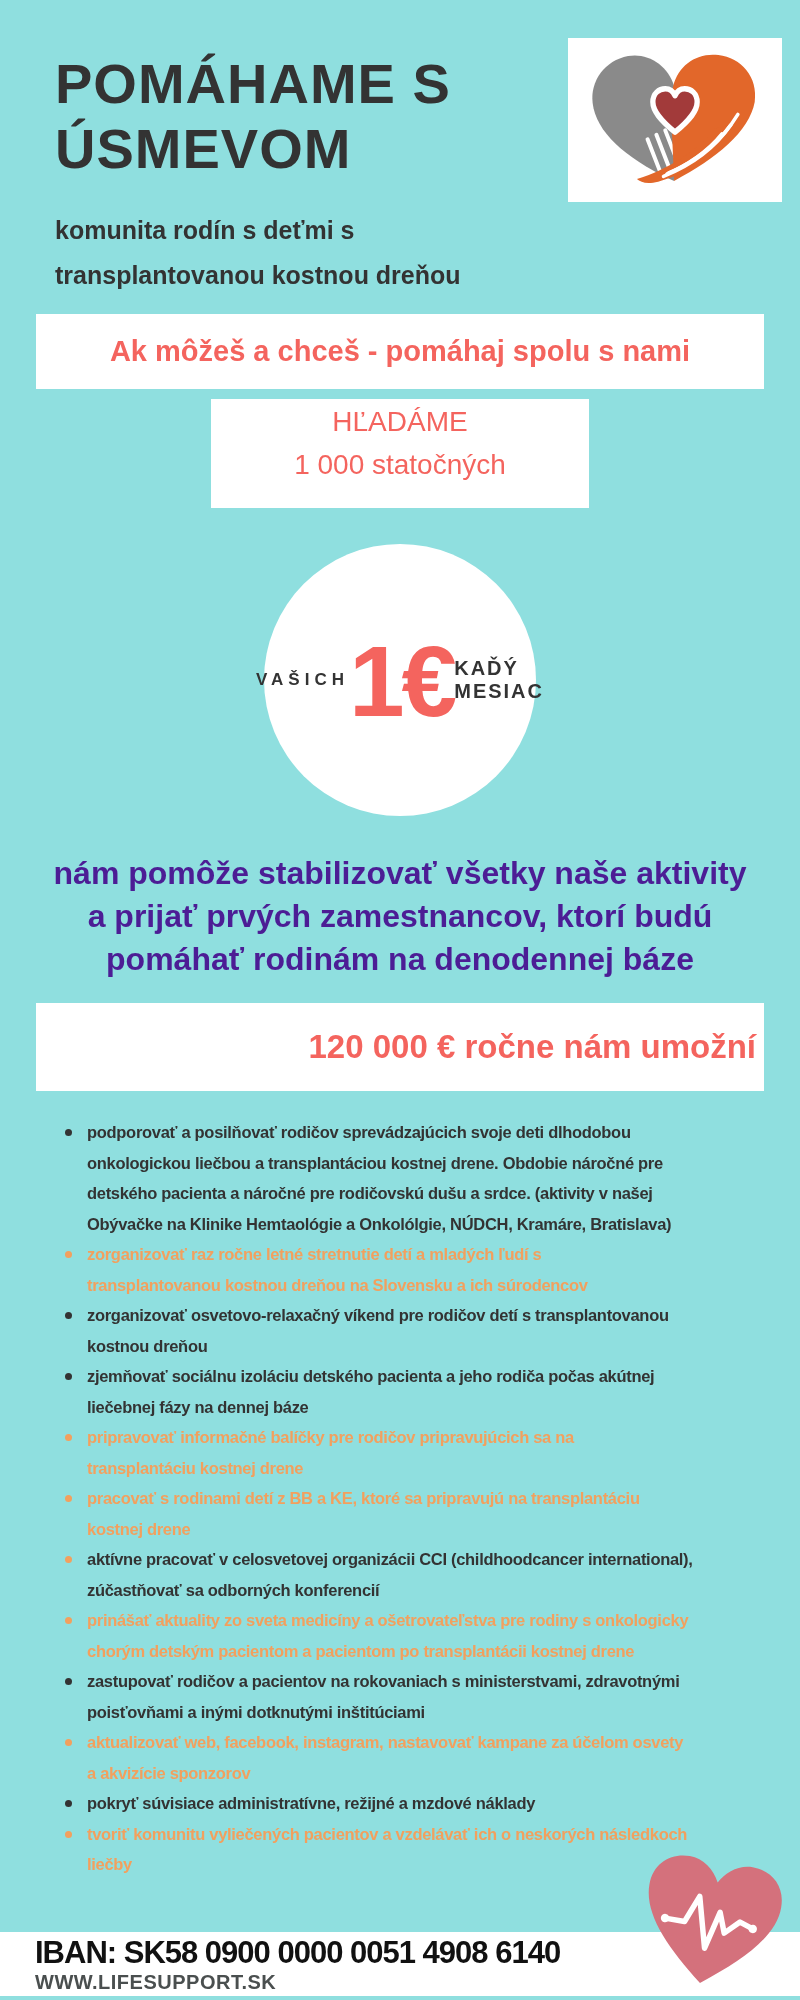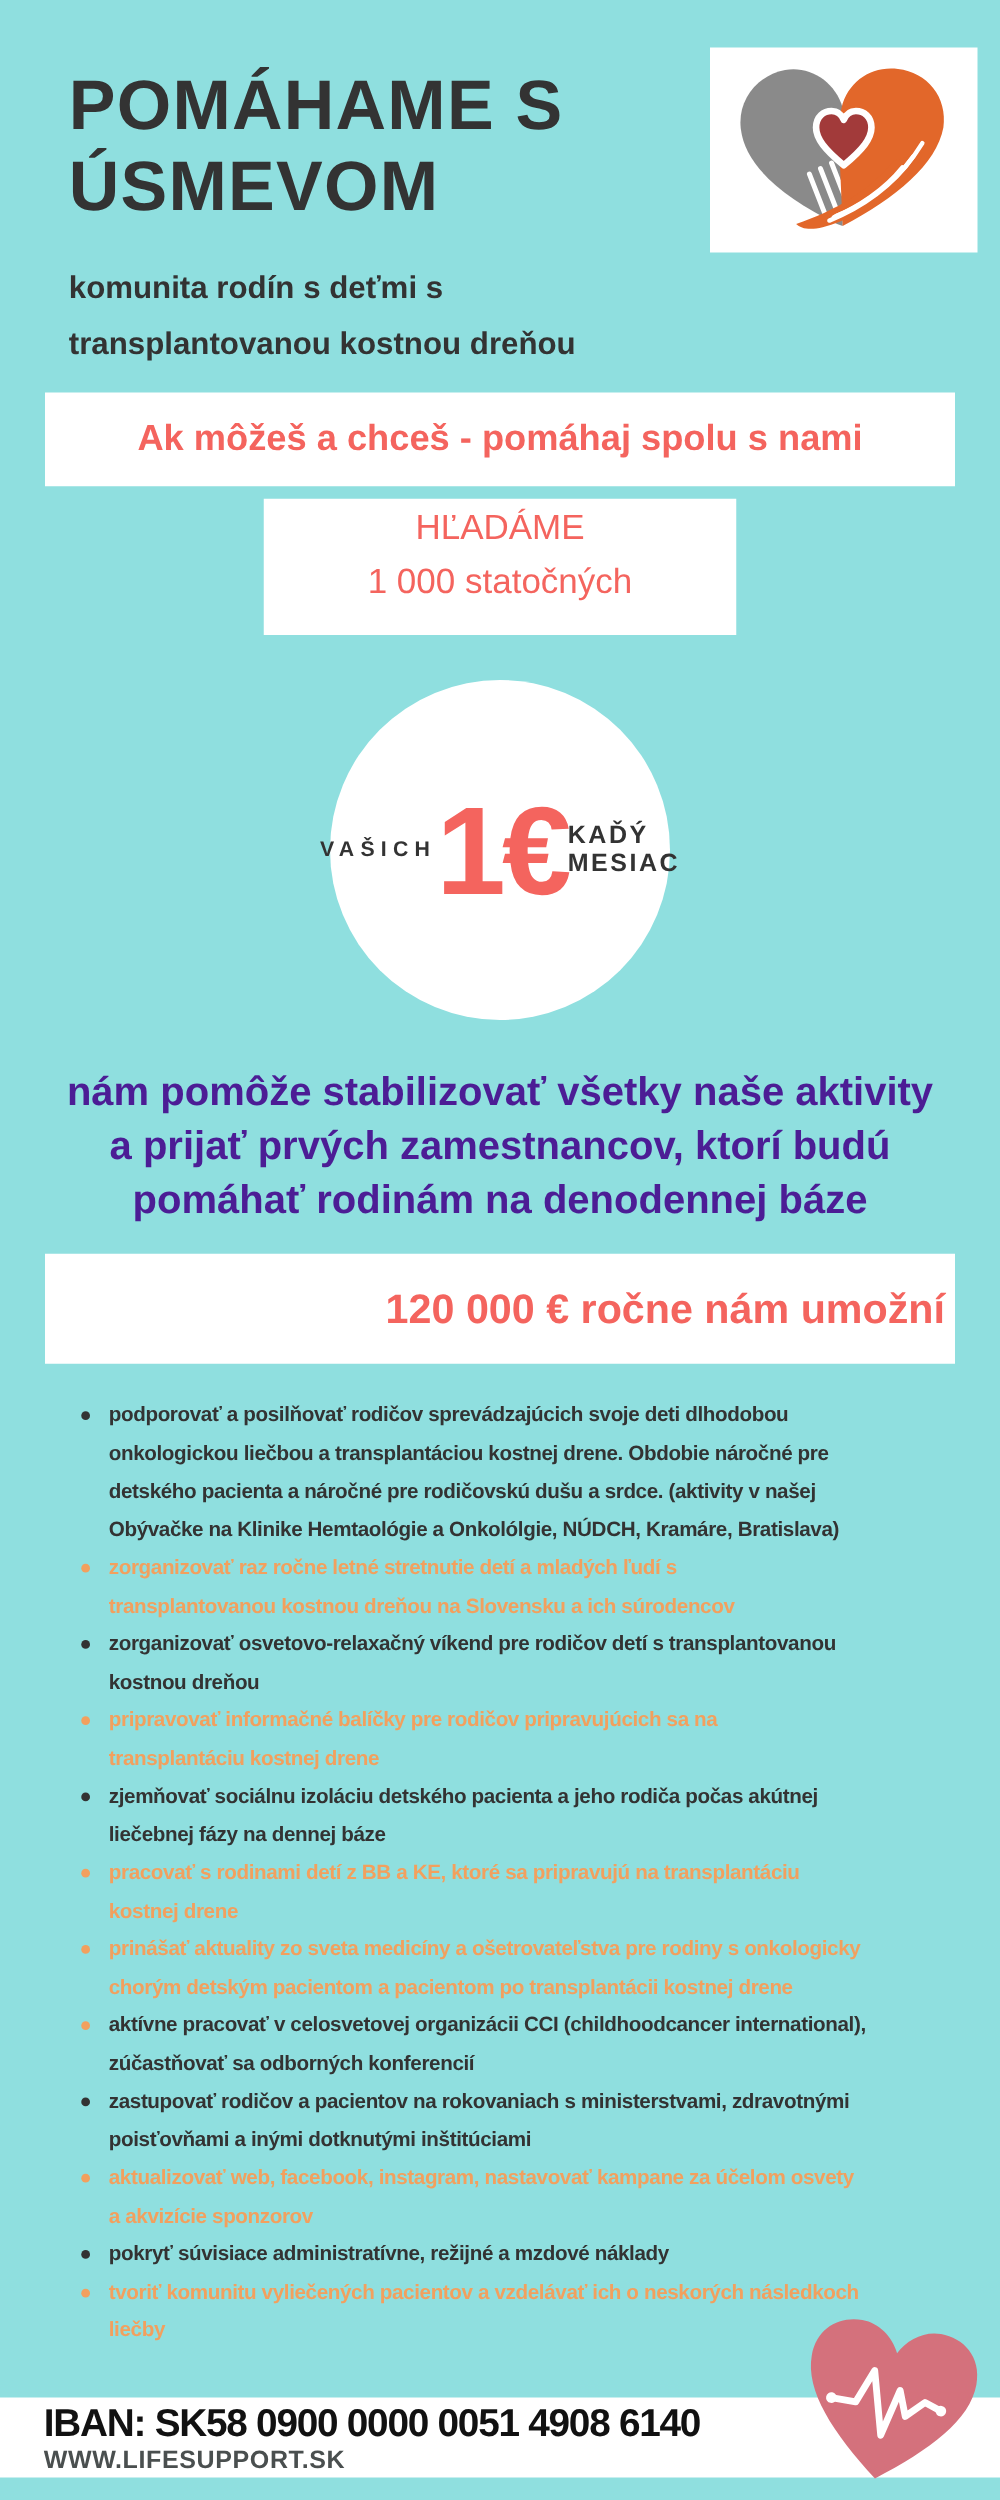--- a/index.html
+++ b/index.html
@@ -111,21 +111,21 @@
   }
   .bullet-item::before{
     content:"";
     position:absolute;left:2px;top:12px;
     width:7px;height:7px;border-radius:50%;
     background:currentColor;
   }
   .bullet-item[data-variant="orange"]{color:var(--orange);}
   .bullet-item[data-variant="dark-orangedot"]::before{background:var(--orange);}
   .footer-band{
-    position:absolute;left:0;right:0;bottom:18px;
+    position:absolute;left:0;right:0;bottom:4px;
     height:64px;
     background:#ffffff;
     padding:4px 0 0 35px;
     box-sizing:border-box;
     z-index:2;
     margin-top:36px;
   }
   .iban-text{
     font-size:31px;
     font-weight:700;
@@ -204,30 +204,30 @@
 
   <ul class="bullet-list">
     <li class="bullet-item" data-variant="dark">podporovať a posilňovať rodičov sprevádzajúcich svoje deti dlhodobou
 onkologickou liečbou a transplantáciou kostnej drene. Obdobie náročné pre
 detského pacienta a náročné pre rodičovskú dušu a srdce. (aktivity v našej
 Obývačke na Klinike Hemtaológie a Onkolólgie, NÚDCH, Kramáre, Bratislava)</li>
     <li class="bullet-item" data-variant="orange">zorganizovať raz ročne letné stretnutie detí a mladých ľudí s
 transplantovanou kostnou dreňou na Slovensku a ich súrodencov</li>
     <li class="bullet-item" data-variant="dark">zorganizovať osvetovo-relaxačný víkend pre rodičov detí s transplantovanou
 kostnou dreňou</li>
+    <li class="bullet-item" data-variant="dark">zjemňovať sociálnu izoláciu detského pacienta a jeho rodiča počas akútnej
+liečebnej fázy na dennej báze</li>
     <li class="bullet-item" data-variant="orange">pripravovať informačné balíčky pre rodičov pripravujúcich sa na
 transplantáciu kostnej drene</li>
-    <li class="bullet-item" data-variant="dark">zjemňovať sociálnu izoláciu detského pacienta a jeho rodiča počas akútnej
-liečebnej fázy na dennej báze</li>
     <li class="bullet-item" data-variant="orange">pracovať s rodinami detí z BB a KE, ktoré sa pripravujú  na transplantáciu
 kostnej drene</li>
+    <li class="bullet-item" data-variant="dark-orangedot">aktívne pracovať  v celosvetovej organizácii CCI (childhoodcancer international),
+zúčastňovať sa odborných konferencií</li>
     <li class="bullet-item" data-variant="orange">prinášať aktuality zo sveta medicíny a ošetrovateľstva pre rodiny s onkologicky
 chorým detským pacientom a pacientom po transplantácii kostnej drene</li>
-    <li class="bullet-item" data-variant="dark-orangedot">aktívne pracovať  v celosvetovej organizácii CCI (childhoodcancer international),
-zúčastňovať sa odborných konferencií</li>
     <li class="bullet-item" data-variant="dark">zastupovať rodičov a pacientov na rokovaniach s ministerstvami, zdravotnými
 poisťovňami a inými dotknutými inštitúciami</li>
     <li class="bullet-item" data-variant="orange">aktualizovať web, facebook, instagram, nastavovať kampane za účelom osvety
 a akvizície sponzorov</li>
     <li class="bullet-item" data-variant="dark">pokryť súvisiace administratívne, režijné a mzdové náklady</li>
     <li class="bullet-item" data-variant="orange">tvoriť komunitu vyliečených pacientov a vzdelávať ich o neskorých následkoch
 liečby</li>
   </ul>
 
   <div class="ekg-heart">

